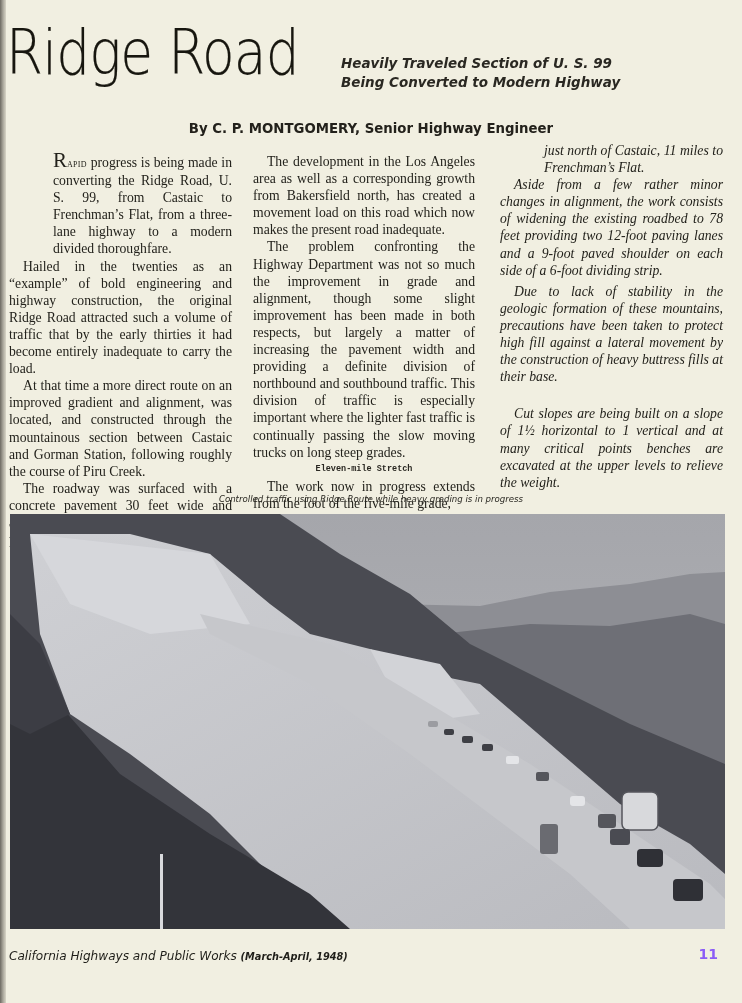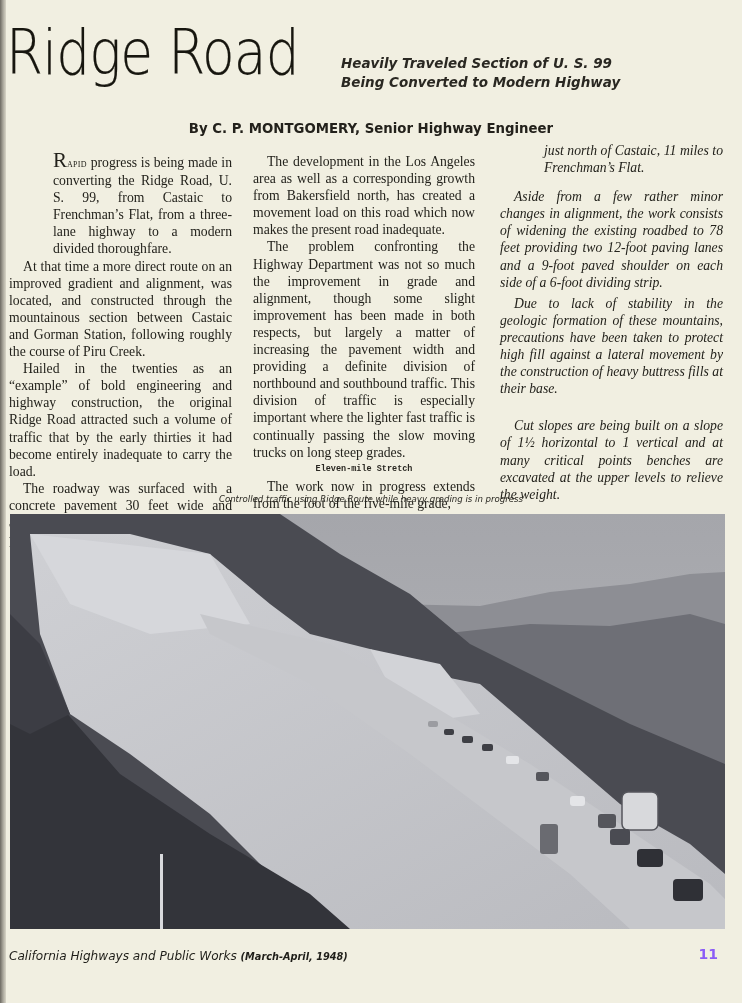--- a/index.html
+++ b/index.html
@@ -85,35 +85,35 @@
 
 <div class="subtitle">
   <div>Heavily Traveled Section of U. S. 99</div>
   <div>Being Converted to Modern Highway</div>
 </div>
 
 <div class="byline">By C. P. MONTGOMERY, Senior Highway Engineer</div>
 
 <div class="col col-1">
   <p class="first"><span class="dropcap">R</span><span class="smallcaps">apid</span><span> progress is being made in converting the Ridge Road, U. S. 99, from Castaic to Frenchman’s Flat, from a three-lane highway to a modern divided thoroughfare.</span></p>
+  <p>Hailed in the twenties as an “example” of bold engineering and highway construction, the original Ridge Road attracted such a volume of traffic that by the early thirties it had become entirely inadequate to carry the load.</p>
   <p>At that time a more direct route on an improved gradient and alignment, was located, and constructed through the mountainous section between Castaic and Gorman Station, following roughly the course of Piru Creek.</p>
-  <p>Hailed in the twenties as an “example” of bold engineering and highway construction, the original Ridge Road attracted such a volume of traffic that by the early thirties it had become entirely inadequate to carry the load.</p>
   <p>The roadway was surfaced with a concrete pavement 30 feet wide and asphaltic shoulders of ample width to provide off-pavement parking.</p>
 </div>
 
 <div class="col col-2">
   <p>The development in the Los Angeles area as well as a corresponding growth from Bakersfield north, has created a movement load on this road which now makes the present road inadequate.</p>
   <p>The problem confronting the Highway Department was not so much the improvement in grade and alignment, though some slight improvement has been made in both respects, but largely a matter of increasing the pavement width and providing a definite division of northbound and southbound traffic. This division of traffic is especially important where the lighter fast traffic is continually passing the slow moving trucks on long steep grades.</p>
   <p class="subhead">Eleven-mile Stretch</p>
   <p>The work now in progress extends from the foot of the five-mile grade,</p>
 </div>
 
 <div class="col col-3">
   <p class="first">just north of Castaic, 11 miles to Frenchman’s Flat.</p>
-  <p style="margin-top:12px;">Aside from a few rather minor changes in alignment, the work consists of widening the existing roadbed to 78 feet providing two 12-foot paving lanes and a 9-foot paved shoulder on each side of a 6-foot dividing strip.</p>
+  <p style="margin-top:0;">Aside from a few rather minor changes in alignment, the work consists of widening the existing roadbed to 78 feet providing two 12-foot paving lanes and a 9-foot paved shoulder on each side of a 6-foot dividing strip.</p>
   <p style="margin-top:4px;">Due to lack of stability in the geologic formation of these mountains, precautions have been taken to protect high fill against a lateral movement by the construction of heavy buttress fills at their base.</p>
   <p style="margin-top:20px;">Cut slopes are being built on a slope of 1½ horizontal to 1 vertical and at many critical points benches are excavated at the upper levels to relieve the weight.</p>
 </div>
 
 <div class="caption">Controlled traffic using Ridge Route while heavy grading is in progress</div>
 
 <div class="photo" title="Aerial photograph of mountain highway grading with a line of cars and a bus on the road">
   <svg width="715" height="415" viewBox="0 0 715 415">
     <defs>
       <linearGradient id="sky" x1="0" y1="0" x2="0" y2="1">

